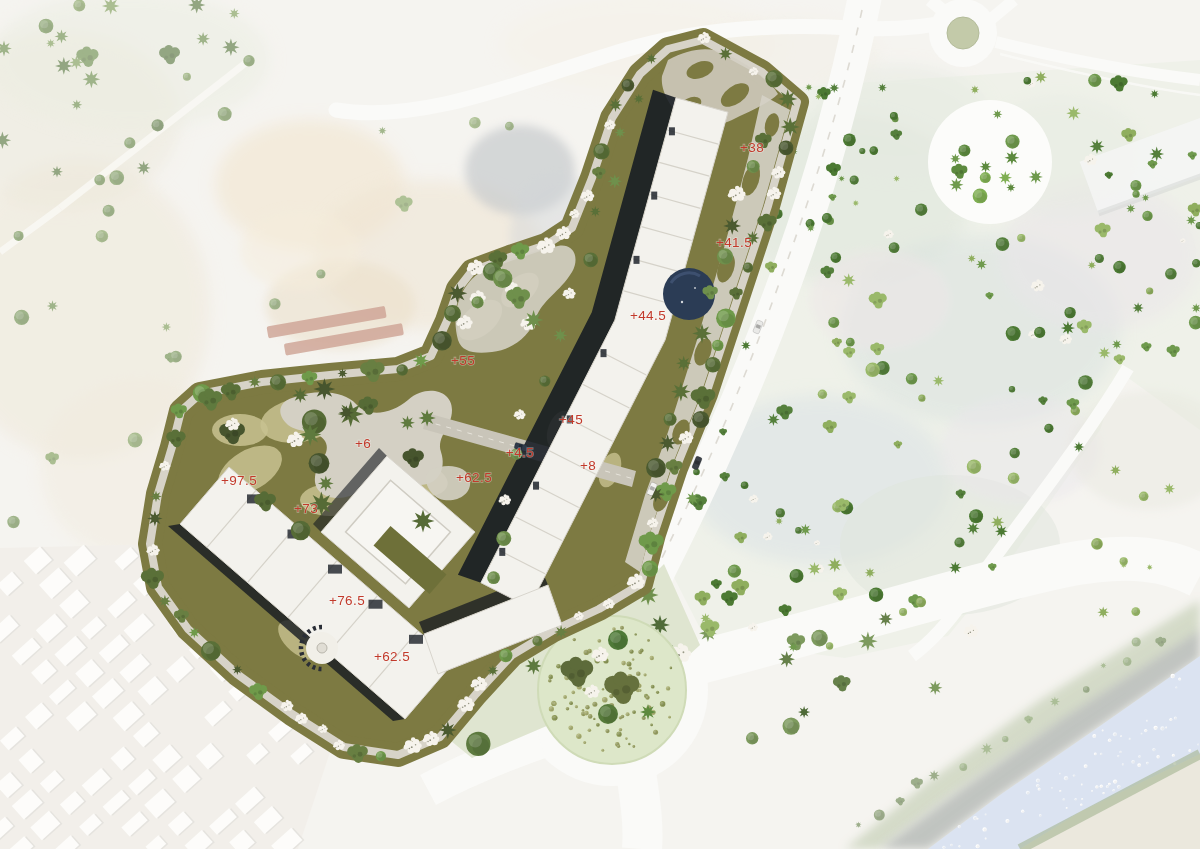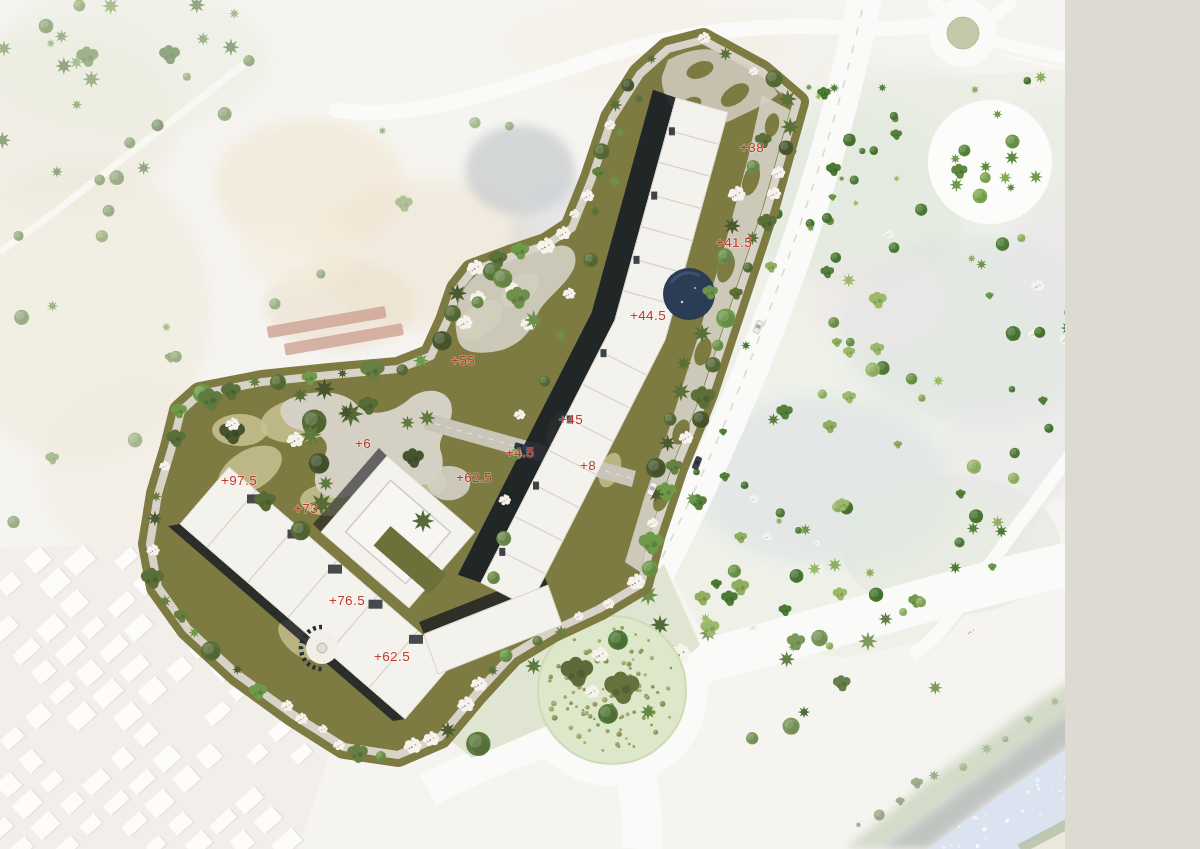--- a/index.html
+++ b/index.html
@@ -1,16 +1,16 @@
 <!DOCTYPE html>
 <html><head>
 <meta charset="utf-8">
 <style>
   html,body{margin:0;padding:0;background:#dddad2;}
-  #stage{position:relative;width:1065px;height:849px;overflow:hidden;background:#3b82f6;}
+  #stage{position:relative;width:1200px;height:849px;overflow:hidden;background:#3b82f6;}
   svg{position:absolute;left:0;top:0;display:block;}
   .elev{font:13.5px "Liberation Sans", sans-serif; fill:#c23a2b; letter-spacing:.4px;
         paint-order:stroke; stroke:#ffffff; stroke-width:1.6px; stroke-opacity:.35;}
 </style>
 </head>
 <body>
 
 <div id="stage">
 <svg id="map" width="1200" height="849" viewBox="0 0 1200 849" xmlns="http://www.w3.org/2000/svg" xmlns:xlink="http://www.w3.org/1999/xlink">
   <defs>

